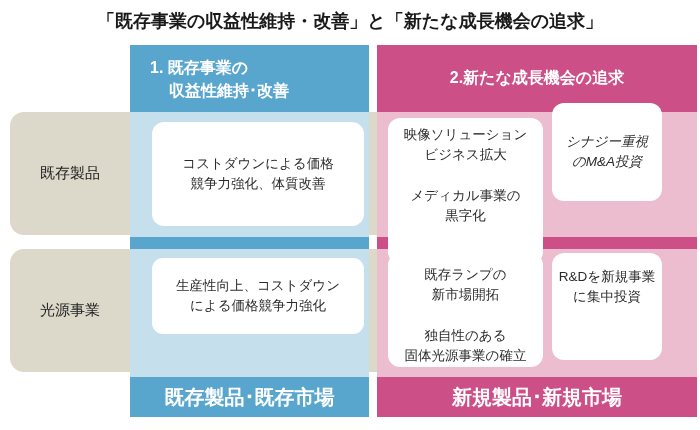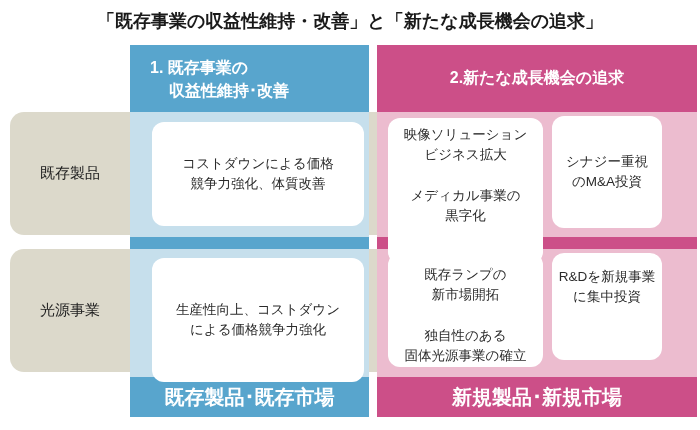--- a/index.html
+++ b/index.html
@@ -41,22 +41,22 @@
        color:var(--text-light);font-weight:bold;font-size:20px;}
   .ftr.blue{background:var(--blue);} .ftr.pink{background:var(--pink);}
 
   
   .card{position:absolute;background:var(--card-bg);border-radius:12px;
         color:var(--text-dark);font-size:13.5px;line-height:1.5;text-align:center;
         white-space:pre-line;display:flex;align-items:center;justify-content:center;}
   .card.top{align-items:flex-start;}
   .c-eq-exist{left:152px;top:122px;width:212px;height:104px;}
   .c-eq-new-main{left:388px;top:118px;width:155px;height:146px;padding-top:7px;}
-  .c-eq-new-side{left:552px;top:116px;width:110px;height:112px;}
-  .c-li-exist{left:152px;top:258px;width:212px;height:124px;}
+  .c-eq-new-side{left:552px;top:103px;width:110px;height:98px;font-style:italic;}
+  .c-li-exist{left:152px;top:258px;width:212px;height:76px;border-radius:11px;}
   .c-li-new-main{left:388px;top:253px;width:155px;height:114px;padding-top:12px;}
   .c-li-new-side{left:552px;top:253px;width:110px;height:107px;padding-top:14px;}
 </style>
 </head>
 <body>
 
 <div class="stage">
 
   <div class="title">「既存事業の収益性維持・改善」と「新たな成長機会の追求」</div>
 

